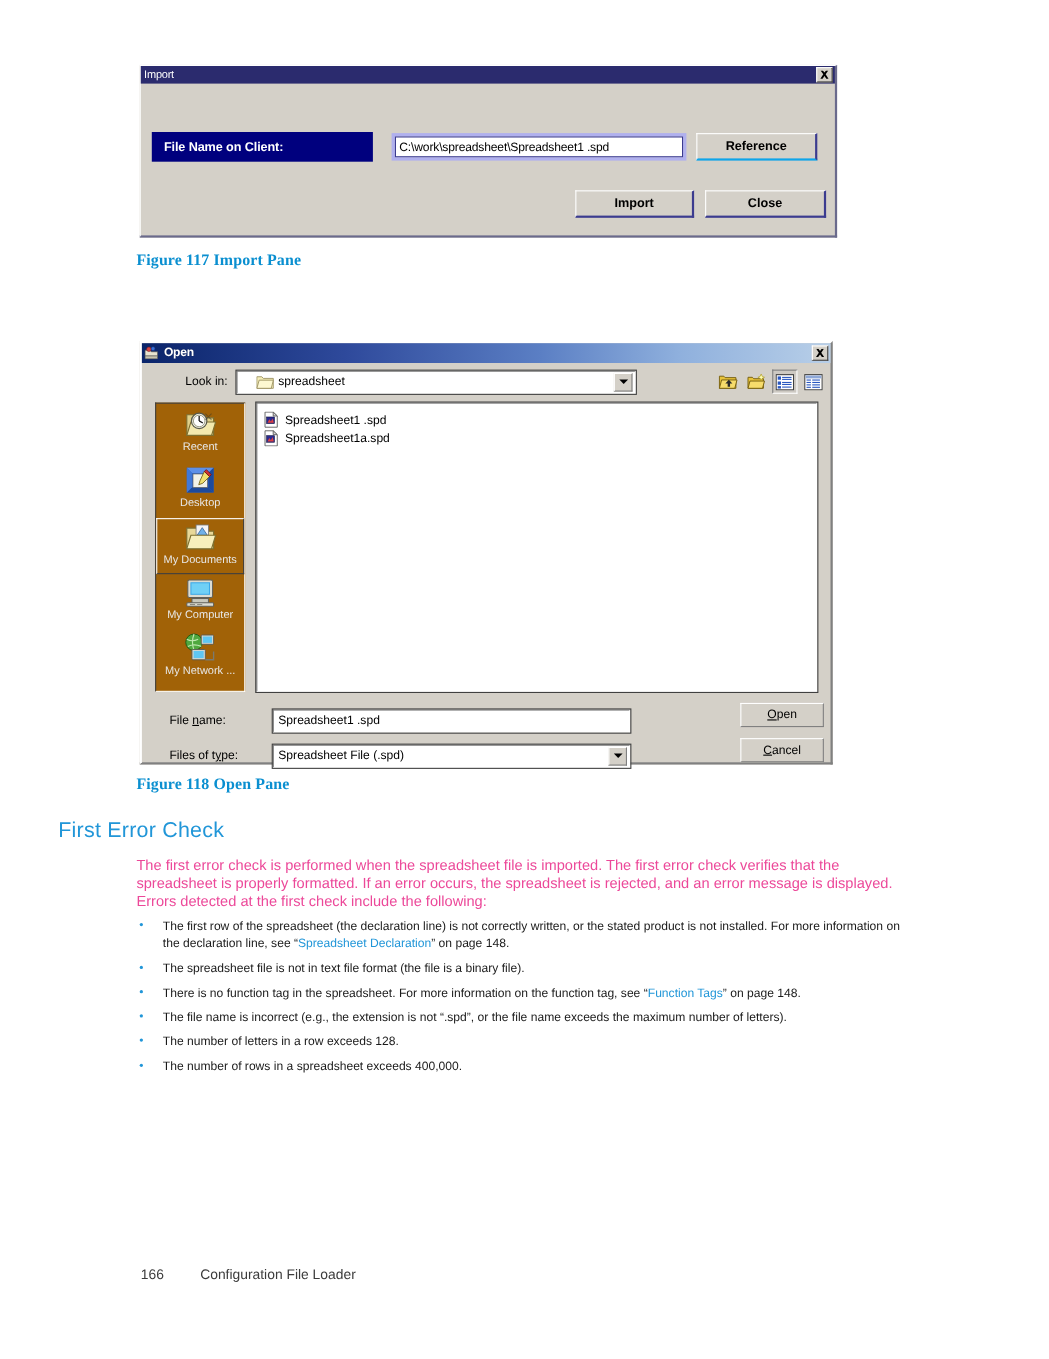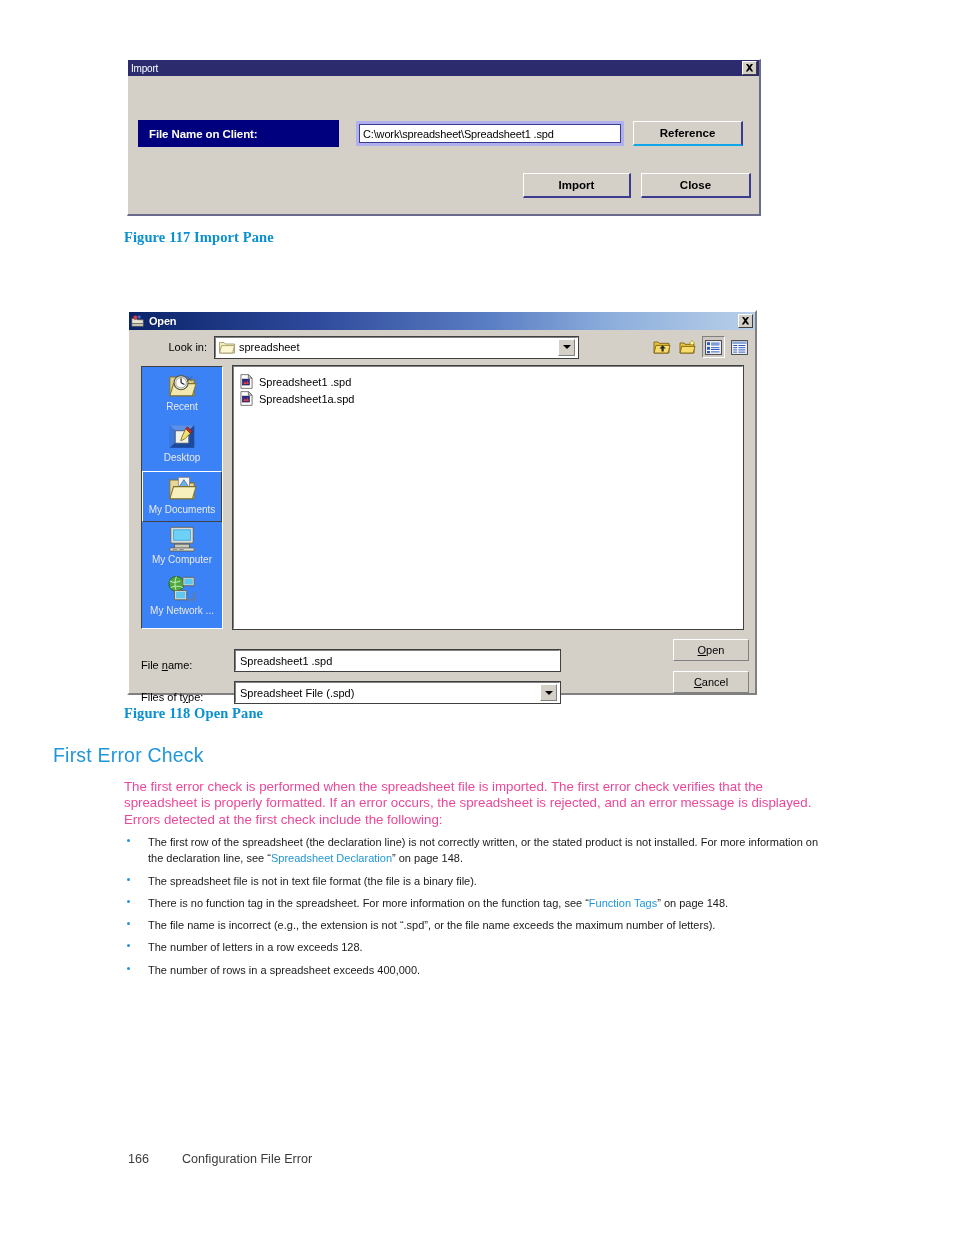--- a/index.html
+++ b/index.html
@@ -222,21 +222,21 @@
     border-left: 1px solid #808080;
     border-right: 1px solid #ffffff;
     border-bottom: 1px solid #ffffff;
     outline: 1px solid #404040;
     box-sizing: border-box;
     display: flex;
     align-items: center;
     height: 21px;
     position: relative;
   }
-  #lookin-combo { width: 363px; padding-left: 3px; }
+  #lookin-combo { width: 363px; padding-left: 17px; }
   .combo-text { font-size: 11px; flex:1; padding-left: 4px; white-space: nowrap; overflow: hidden;}
   .combo-arrow {
     width: 17px; height: 17px;
     margin-right: 2px;
     background: #d4d0c8;
     border-top: 1px solid #ffffff;
     border-left: 1px solid #ffffff;
     border-right: 1px solid #808080;
     border-bottom: 1px solid #808080;
     display:flex; align-items:center; justify-content:center;
@@ -267,21 +267,21 @@
     border-left: 1px solid #808080;
     border-right: 1px solid #ffffff;
     border-bottom: 1px solid #ffffff;
     background: #cdc9c2;
   }
 
   .places-bar {
     position: absolute;
     left: 12px; top: 36px;
     width: 82px; height: 263px;
-    background: #3b82f6;
+    background: #a16207;
     border-top: 1px solid #404040;
     border-left: 1px solid #404040;
     border-right: 1px solid #ffffff;
     border-bottom: 1px solid #ffffff;
     box-sizing: border-box;
     padding: 2px 0 0 0;
     text-align: right;
   }
   .place {
     height: 51px;
@@ -326,21 +326,21 @@
     height: 17px;
     font-size: 11px;
     cursor: pointer;
   }
   .file-item .fico { width:13px; height:15px; margin-right:6px; flex:0 0 13px; }
 
   .bottom-row {
     position: absolute;
     left: 0;
     height: 32px;
-    display:flex; align-items:flex-end;
+    display:flex; align-items:center;padding-left:13px;
   }
   #filename-row { top: 309px; right: 4px; }
   #filetype-row { top: 341px; right: 4px; }
   .brow-label {
     width: 106px;
     padding-left: 12px;
     font-size: 11px;
     box-sizing: border-box;
   }
   .text-field {
@@ -689,14 +689,14 @@
   <div class="bullet">
     <span class="dot"></span><span>The number of letters in a row exceeds 128.</span><span class="xref"></span><span></span>
   </div>
   <div class="bullet">
     <span class="dot"></span><span>The number of rows in a spreadsheet exceeds 400,000.</span><span class="xref"></span><span></span>
   </div>
 </div>
 
 <div id="footer">
   <span class="pageno">166</span>
-  <span>Configuration File Error</span>
+  <span>Configuration File Loader</span>
 </div>
 
 </body></html>

